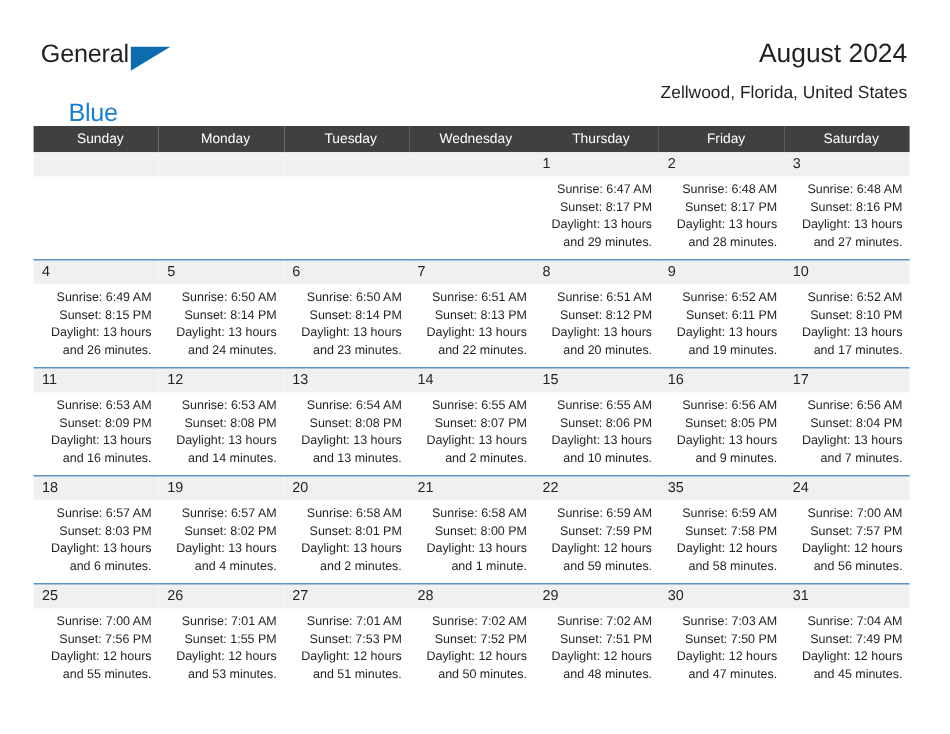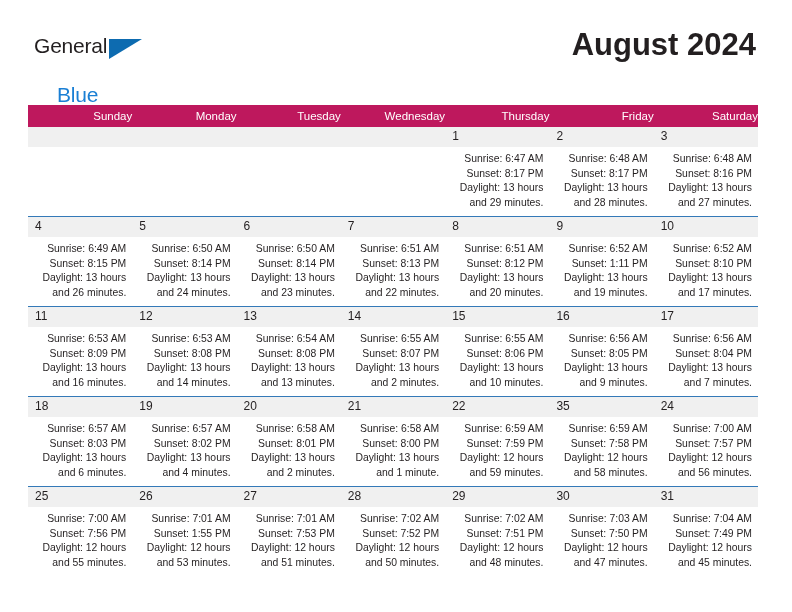--- a/index.html
+++ b/index.html
@@ -65,22 +65,22 @@
     border-bottom: 20px solid transparent;
   }
 
   .title-block {
     position: absolute;
     right: 36px;
     top: 28px;
     text-align: right;
   }
   .cal-title {
-    font-size: 31px;
-    font-weight: bold;
+    font-size: 22px;
+    font-weight: normal;
     color: #231f20;
     line-height: 34px;
     white-space: nowrap;
   }
   .cal-subtitle {
     font-size: 14.5px;
     color: #231f20;
     line-height: 22px;
     margin-top: 5px;
     white-space: nowrap;
@@ -94,25 +94,25 @@
     width: 730px;
   }
   table.cal {
     border-collapse: collapse;
     table-layout: fixed;
     width: 730px;
   }
   table.cal col { width: 104.28px; }
 
   thead th {
-    background: #be185d;
+    background: #404040;
     color: #ffffff;
     font-size: 11.5px;
     font-weight: normal;
-    text-align: right;
+    text-align: center;
     padding: 5px 0 5px 7px;
     height: 12px;
     vertical-align: middle;
     border: none;
   }
 
   tbody tr {
     border-top: 1.4px solid #3379b8;
   }
   tbody tr:first-child { border-top: none; }
@@ -150,20 +150,21 @@
   <div class="header">
 
     <div class="logo">
       <span class="logo-general">General</span>
       <span class="logo-tri"></span>
       <span class="logo-blue">Blue</span>
     </div>
 
     <div class="title-block">
       <div class="cal-title">August 2024</div>
+      <div class="cal-subtitle">Zellwood, Florida, United States</div>
     </div>
 
   </div>
 
   <div class="cal-wrap">
     <table class="cal">
       <colgroup>
         <col>
           <col>
           <col>
@@ -268,21 +269,21 @@
                 <div>Sunrise: 6:51 AM</div>
                 <div>Sunset: 8:12 PM</div>
                 <div>Daylight: 13 hours</div>
                 <div>and 20 minutes.</div>
               </div>
             </td>
             <td>
               <div class="daynum">9</div>
               <div class="info">
                 <div>Sunrise: 6:52 AM</div>
-                <div>Sunset: 1:11 PM</div>
+                <div>Sunset: 6:11 PM</div>
                 <div>Daylight: 13 hours</div>
                 <div>and 19 minutes.</div>
               </div>
             </td>
             <td>
               <div class="daynum">10</div>
               <div class="info">
                 <div>Sunrise: 6:52 AM</div>
                 <div>Sunset: 8:10 PM</div>
                 <div>Daylight: 13 hours</div>

